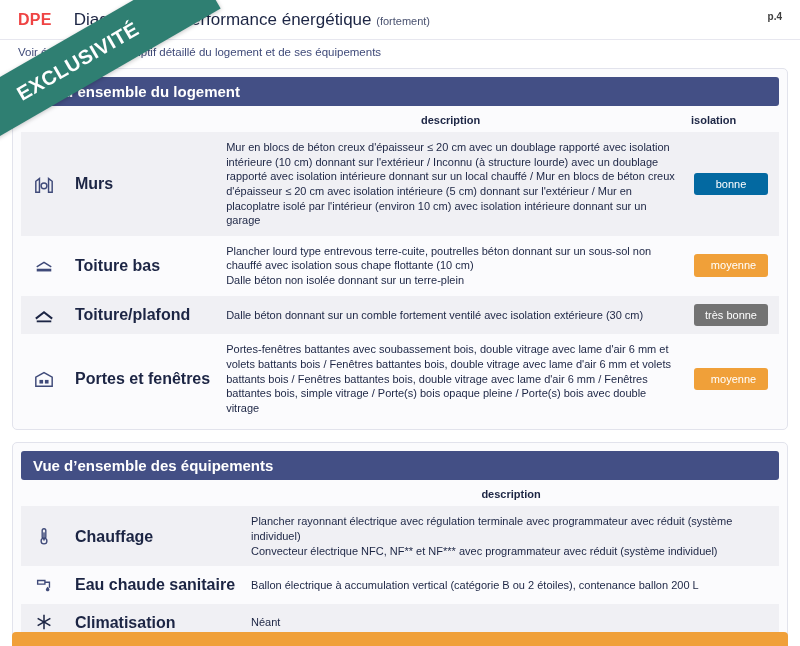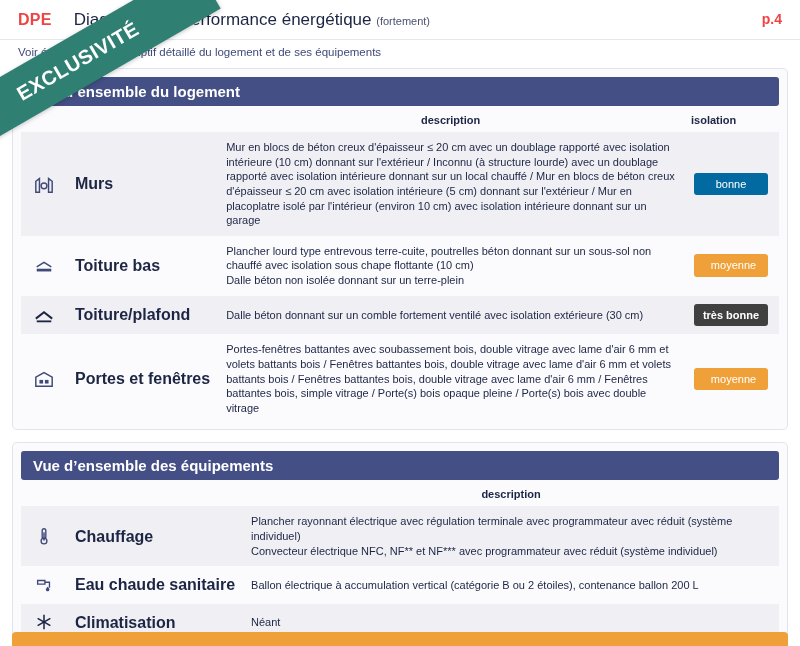--- a/index.html
+++ b/index.html
@@ -38,23 +38,23 @@
     color: #1c2544;
   }
   .header .title .sub {
     font-size: 11px;
     color: #4a5270;
   }
   .header .page-no {
     position: absolute;
     right: 18px;
     top: 11px;
-    font-size: 14px;
-    font-weight: bold;
-    color: #ef4444;
+    font-size: 10px;
+    font-weight: bold;
+    color: #404040;
     text-align: right;
   }
   .subheader {
     padding: 6px 18px 10px 18px;
     font-size: 11.5px;
     color: #3f4a79;
   }
 
   
   .panel {
@@ -120,21 +120,21 @@
   .badge {
     display: inline-block;
     min-width: 74px;
     padding: 4px 8px;
     border-radius: 3px;
     color: #ffffff;
     font-size: 11px;
     text-align: center;
   }
   .badge.bonne { background: #0369a1; }
-  .badge.tres-bonne { background: #404040; font-weight: bold; }
+  .badge.tres-bonne { background: #737373; }
   .badge.moyenne { background: #f0a039; padding-left: 13px; }
 
   
   .ico {
     display: inline-block;
     width: 22px;
     height: 20px;
     vertical-align: middle;
   }
 

